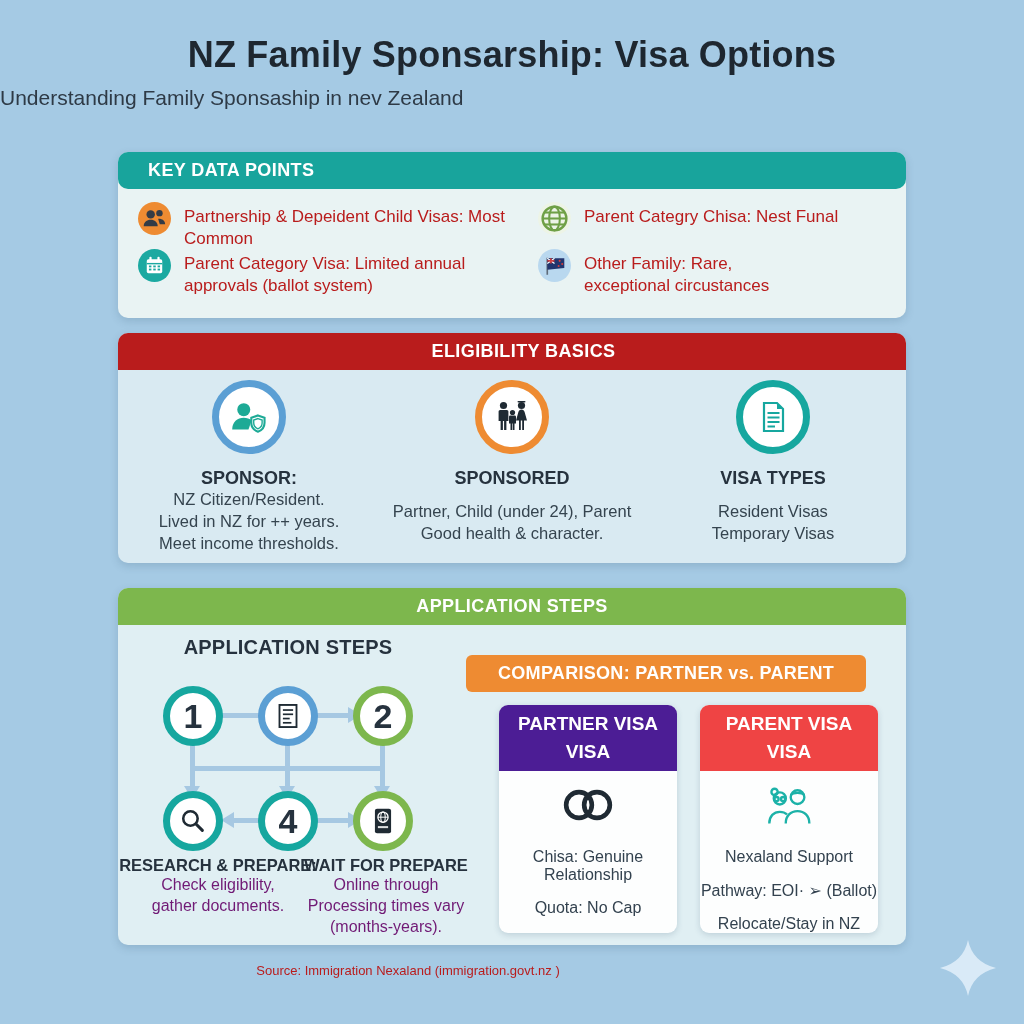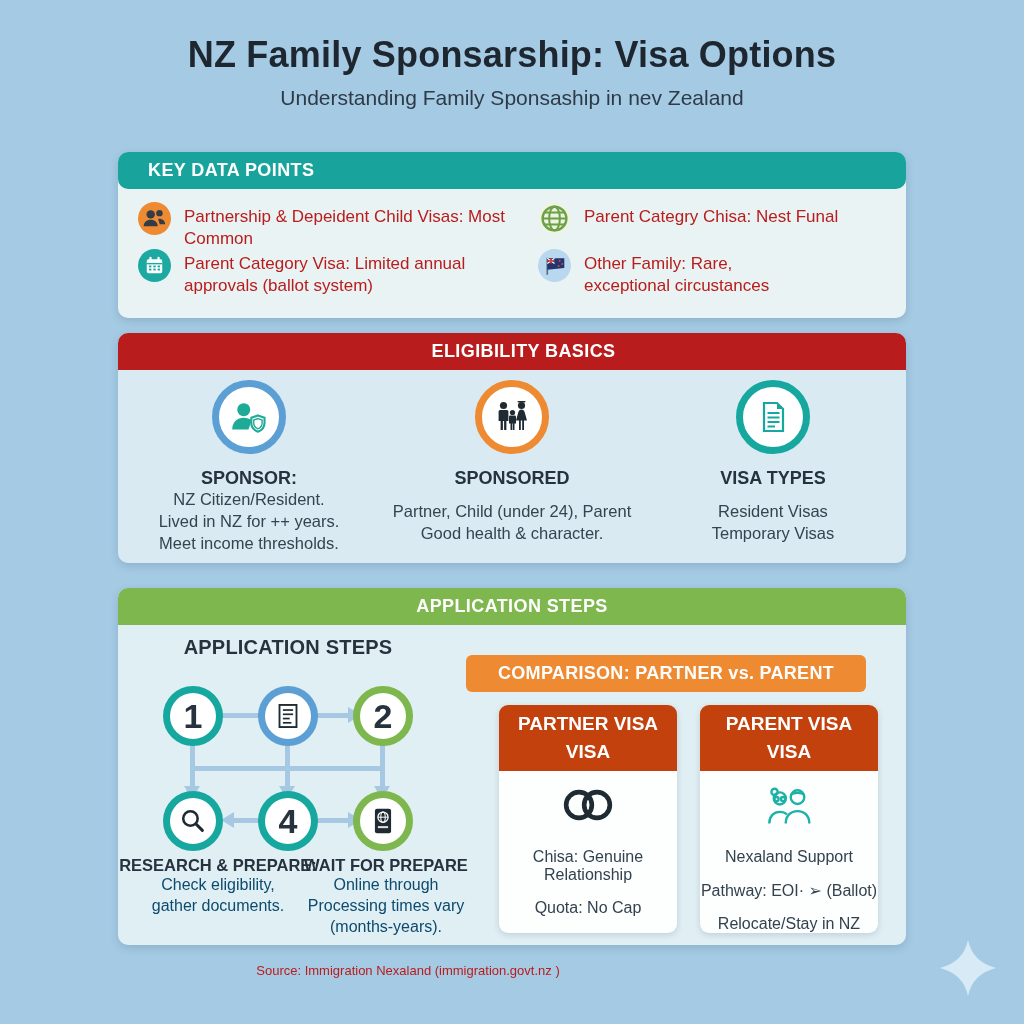--- a/index.html
+++ b/index.html
@@ -7,21 +7,21 @@
     width:1024px;height:1024px;position:relative;overflow:hidden;
     background:#a5cae4;
     font-family:"Liberation Sans","DejaVu Sans",sans-serif;
     color:#1f2a33;
   }
   .page-title{
     position:absolute;top:34px;left:0;width:1024px;text-align:center;
     font-size:36px;font-weight:700;color:#1e2730;letter-spacing:.2px;
   }
   .page-subtitle{
-    position:absolute;top:86px;left:0;width:1024px;text-align:center;
+    position:absolute;top:86px;left:0;width:1024px;
     font-size:21px;font-weight:400;color:#2e3a46;
   }
   .panel{
     position:absolute;left:118px;width:788px;border-radius:10px;
     box-shadow:0 3px 8px rgba(40,70,100,.18);
   }
   .panel-header{
     height:37px;border-radius:10px 10px 0 0;color:#ffffff;
     font-size:18px;font-weight:700;letter-spacing:.4px;
     display:flex;align-items:center;
@@ -60,36 +60,36 @@
     display:flex;align-items:center;justify-content:center;
     font-size:34px;font-weight:700;color:#26323e;
   }
   .arrow-line{position:absolute;background:#a6c8e2;}
   .arrow-head{position:absolute;width:0;height:0;}
   .ah-right{border-top:8px solid transparent;border-bottom:8px solid transparent;border-left:13px solid #a6c8e2;}
   .ah-left{border-top:8px solid transparent;border-bottom:8px solid transparent;border-right:13px solid #a6c8e2;}
   .ah-down{border-left:8px solid transparent;border-right:8px solid transparent;border-top:13px solid #a6c8e2;}
   .flow-caption{position:absolute;text-align:center;}
   .flow-caption .cap-title{font-size:16.5px;font-weight:700;color:#26323e;}
-  .flow-caption .cap-line{font-size:16px;color:#0c4a6e;line-height:1.3;}
+  .flow-caption .cap-line{font-size:16px;color:#701a75;line-height:1.3;}
   .comp-bar{
     position:absolute;left:348px;top:67px;width:400px;height:37px;border-radius:6px;
     background:#ee8b32;color:#ffffff;font-size:18px;font-weight:700;letter-spacing:.3px;
     display:flex;align-items:center;justify-content:center;
   }
   .comp-card{
     position:absolute;top:117px;width:178px;height:228px;background:#fdfefe;
     border-radius:9px;box-shadow:0 2px 6px rgba(40,70,100,.18);overflow:hidden;
   }
   .comp-card .card-header{
     height:66px;color:#ffffff;font-size:19px;font-weight:700;line-height:1.45;
     display:flex;flex-direction:column;align-items:center;justify-content:center;
   }
-  .card-header.blue{background:#c2410c;}
-  .card-header.green{background:#c2410c;}
+  .card-header.blue{background:#4c1d95;}
+  .card-header.green{background:#ef4444;}
   .card-icon{height:56px;display:flex;align-items:center;justify-content:center;margin-top:6px;}
   .card-line{font-size:16px;color:#33424f;text-align:center;margin-top:15px;}
   .page-source{
     position:absolute;top:963px;left:0;width:816px;text-align:center;
     font-size:13px;color:#b91c1c;
   }
   .sparkle{position:absolute;left:936px;top:936px;width:64px;height:64px;}
 </style>
 </head>
 <body>

